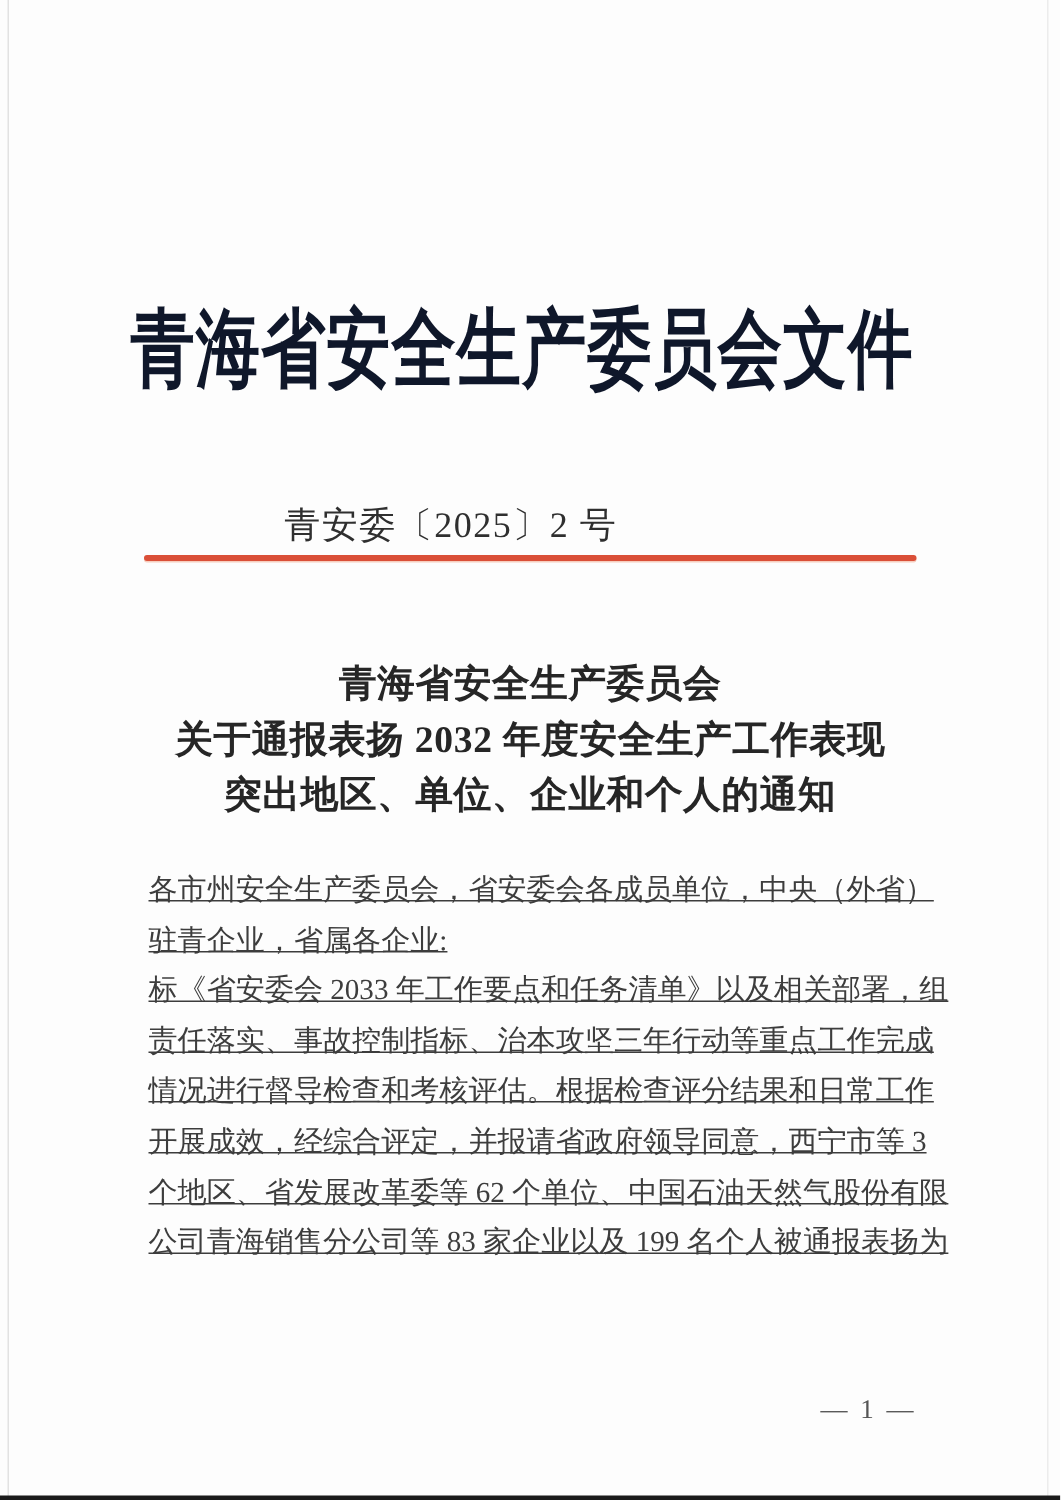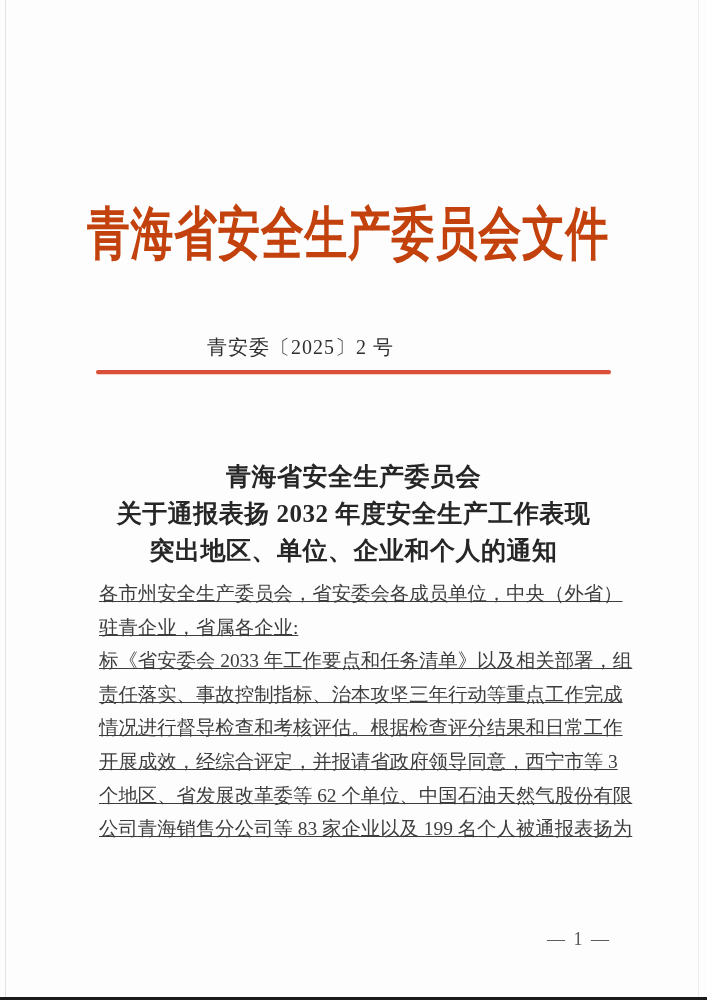--- a/index.html
+++ b/index.html
@@ -34,41 +34,41 @@
     width: 100%; height: 3px;
     background: #1b1b1b;
   }
   
   .letterhead {
     position: absolute;
     top: 203px;
     left: 0;
     width: 574px;
     text-align: center;
-    color: #c2410c;
+    color: #0f172a;
     font-weight: bold;
     font-size: 57px;
     line-height: 62px;
     white-space: nowrap;
   }
   .letterhead .squeeze {
     display: inline-block;
     transform: scaleX(0.75);
     transform-origin: 50% 50%;
     letter-spacing: 1px;
   }
   
   .doc-number {
     position: absolute;
     top: 334px;
     left: 0;
     width: 601px;
     text-align: center;
     color: #2f2f2f;
-    font-size: 20px;
+    font-size: 24px;
     letter-spacing: 1px;
   }
   
   .red-rule {
     position: absolute;
     top: 370px;
     left: 96px;
     width: 515px;
     height: 4px;
     background: #da4f38;
@@ -80,21 +80,20 @@
     position: absolute;
     top: 438px;
     left: 0;
     width: 707px;
     text-align: center;
     color: #262626;
     font-weight: bold;
     font-size: 25px;
     line-height: 37px;
     letter-spacing: 0.5px;
-    margin-top: 20px;
   }
   
   .body-text {
     position: absolute;
     top: 577px;
     left: 99px;
     width: 512px;
     color: #3d3d3d;
     font-size: 19.4px;
   }

